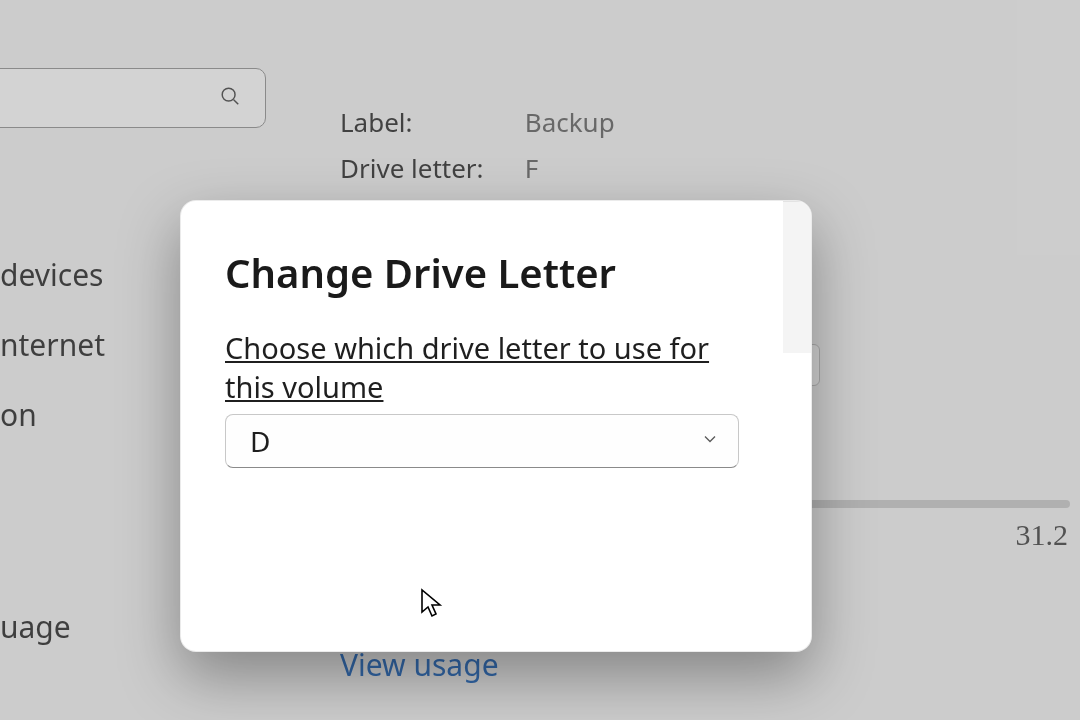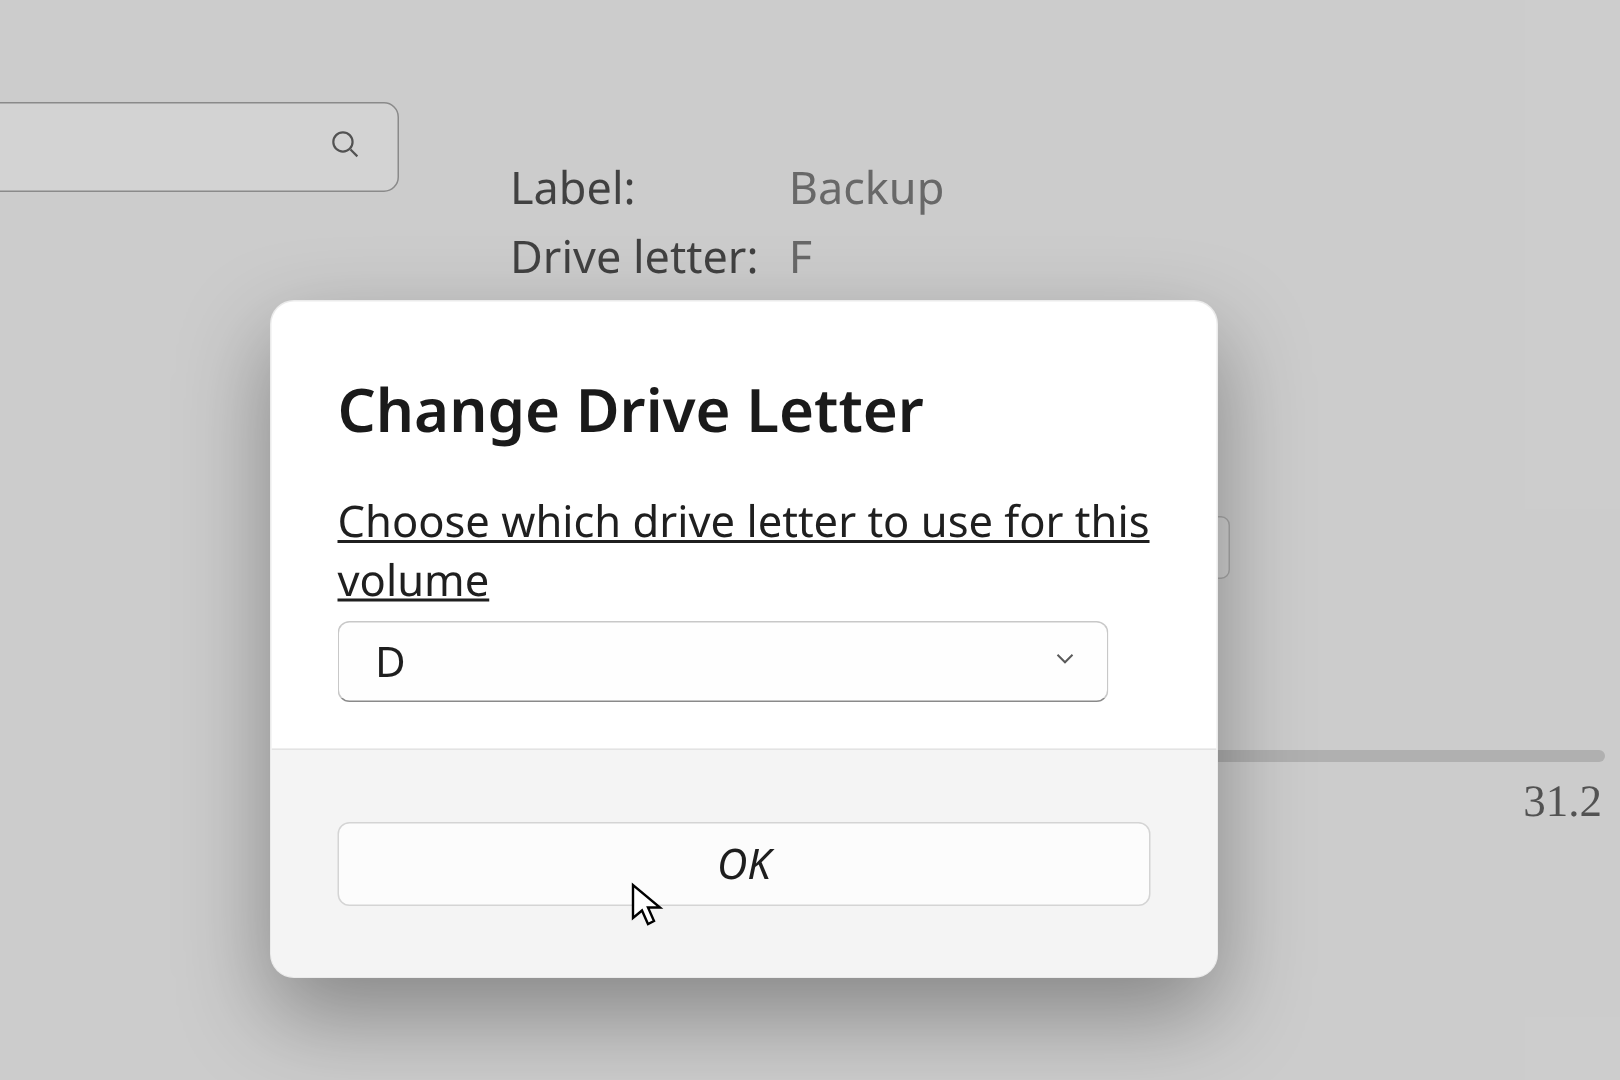--- a/index.html
+++ b/index.html
@@ -32,21 +32,21 @@
       position: absolute; left: 0; top: 240px;
       font-size: 30px; color: #1b1b1b; line-height: 1;
     }
     .side-item { padding: 20px 0 20px 0; }
 
     .page-title {
       position: absolute; left: 340px; top: 18px;
       font-size: 48px; font-weight: 600; color:#1a1a1a;
     }
 
-    .kv { position: absolute; left: 340px; font-size: 30px; color:#5b5b5b; }
+    .kv { position: absolute; left: 340px; font-size: 26px; color:#5b5b5b; }
     .kv .label { color:#1f1f1f; display:inline-block; width:178px; }
     .kv.row1 { top: 104px; }
     .kv.row2 { top: 150px; }
 
     .progress-track {
       position: absolute; left:340px; top:500px; width:730px; height:8px;
       background:#c9c9c9; border-radius:4px;
     }
     .progress-fill {
       position:absolute; left:0; top:0; height:100%; width:20px;
@@ -67,21 +67,21 @@
     .modal {
       position: absolute;
       left: 180px; top: 200px;
       width: 632px; height: 452px;
       border-radius: 16px;
       background: #fff;
       box-shadow: 0 24px 60px rgba(0,0,0,0.35);
       z-index: 10;
       overflow: hidden;
       border: 1px solid rgba(0,0,0,0.08);
-      display:flex; flex-direction:column;
+      display:flex; flex-direction:row;
     }
     .modal-body {
       flex: 1;
       padding: 44px 44px 20px 44px;
     }
     .modal-title {
       font-size: 40px; font-weight: 600; color:#1a1a1a;
       margin-bottom: 28px;
     }
     .modal-subtitle {
@@ -131,38 +131,45 @@
 
   <div class="searchbox">
     <span>
       <svg viewBox="0 0 24 24">
           <circle cx="10.5" cy="10.5" r="7"></circle>
           <line x1="16" y1="16" x2="21" y2="21"></line>
         </svg>
     </span>
   </div>
 
+  <div class="side-list">
+    <div class="side-item"><span>devices</span></div>
+    <div class="side-item"><span>nternet</span></div>
+    <div class="side-item"><span>on</span></div>
+    <div class="side-item" style="margin-top:142px"><span>uage</span></div>
+  </div>
 
 
   <div class="kv row1">
     <span class="label">Label:</span>
     <span>Backup</span>
   </div>
   <div class="kv row2">
     <span class="label">Drive letter:</span>
     <span>F</span>
   </div>
 
   <div class="select-bg"></div>
 
   <div class="progress-track">
     <div class="progress-fill"></div>
   </div>
   <div class="size-text">31.2</div>
 
+  <div class="view-usage">View usage</div>
 </div>
 
 <div class="bg-overlay"></div>
 
 <div class="modal">
   <div class="modal-body">
     <div class="modal-title">Change Drive Letter</div>
     <div class="modal-subtitle">Choose which drive letter to use for this volume</div>
     <div class="combo">
       <span class="combo-value">D</span>

